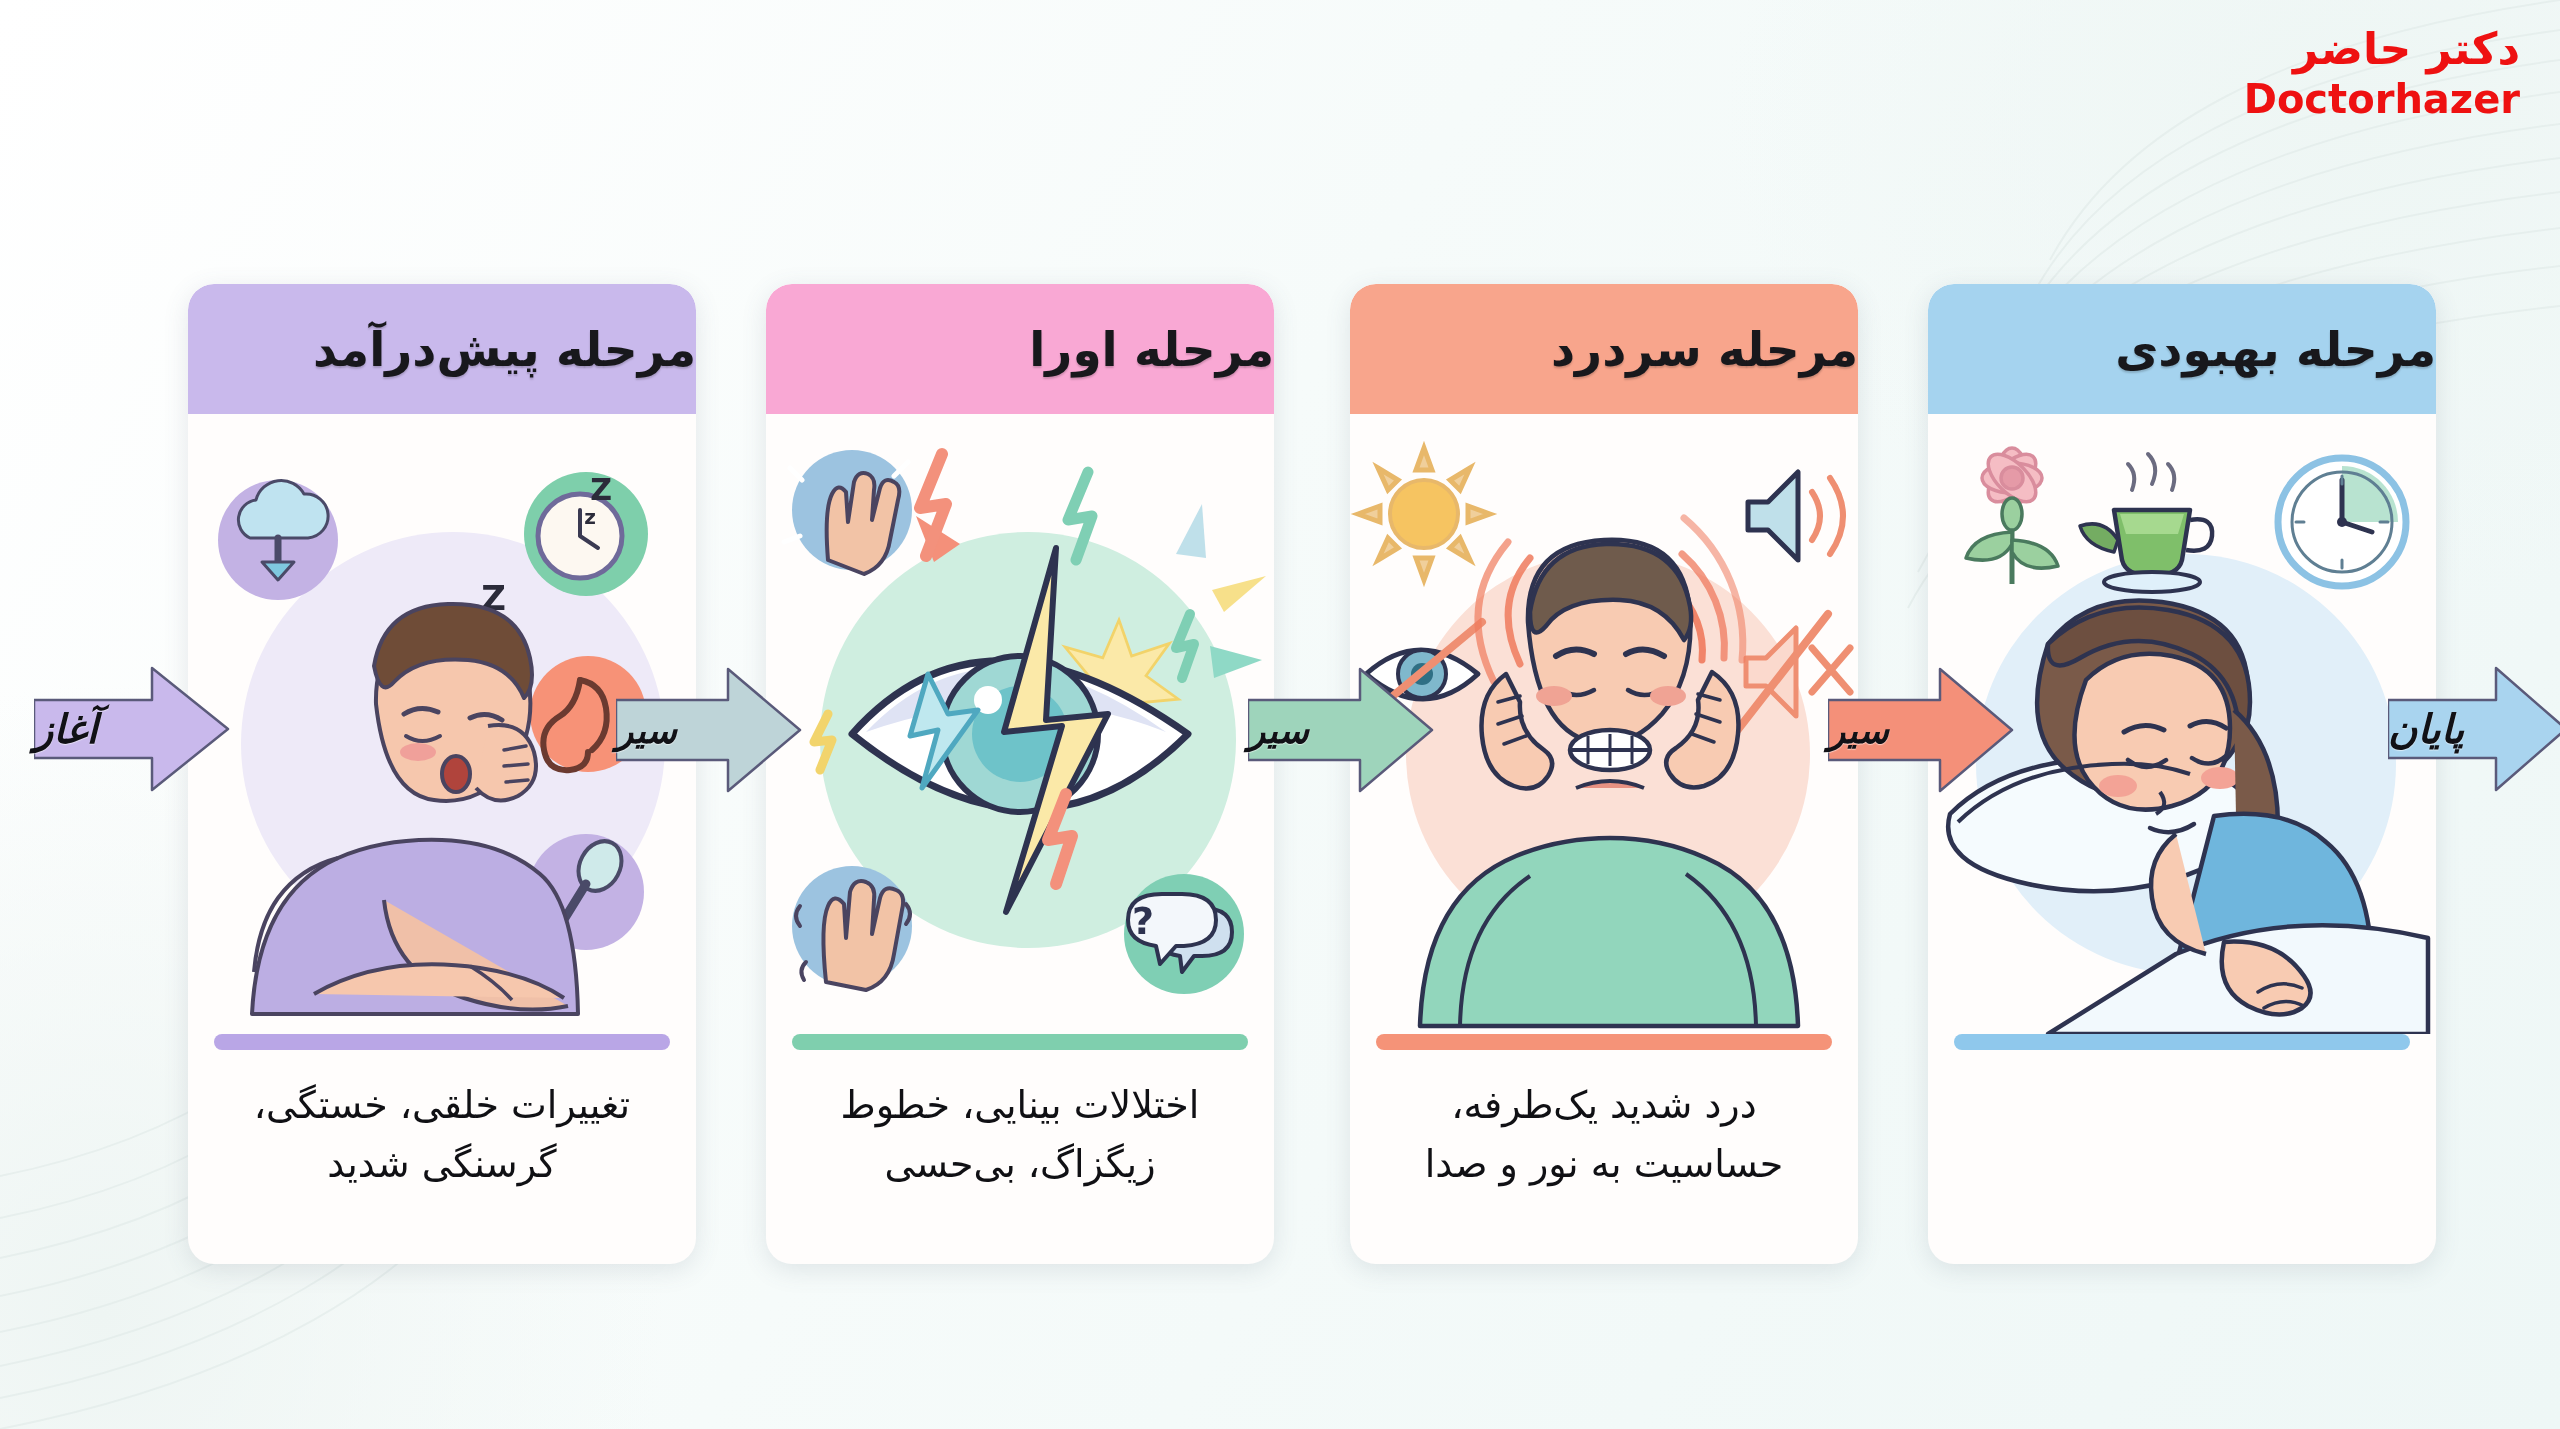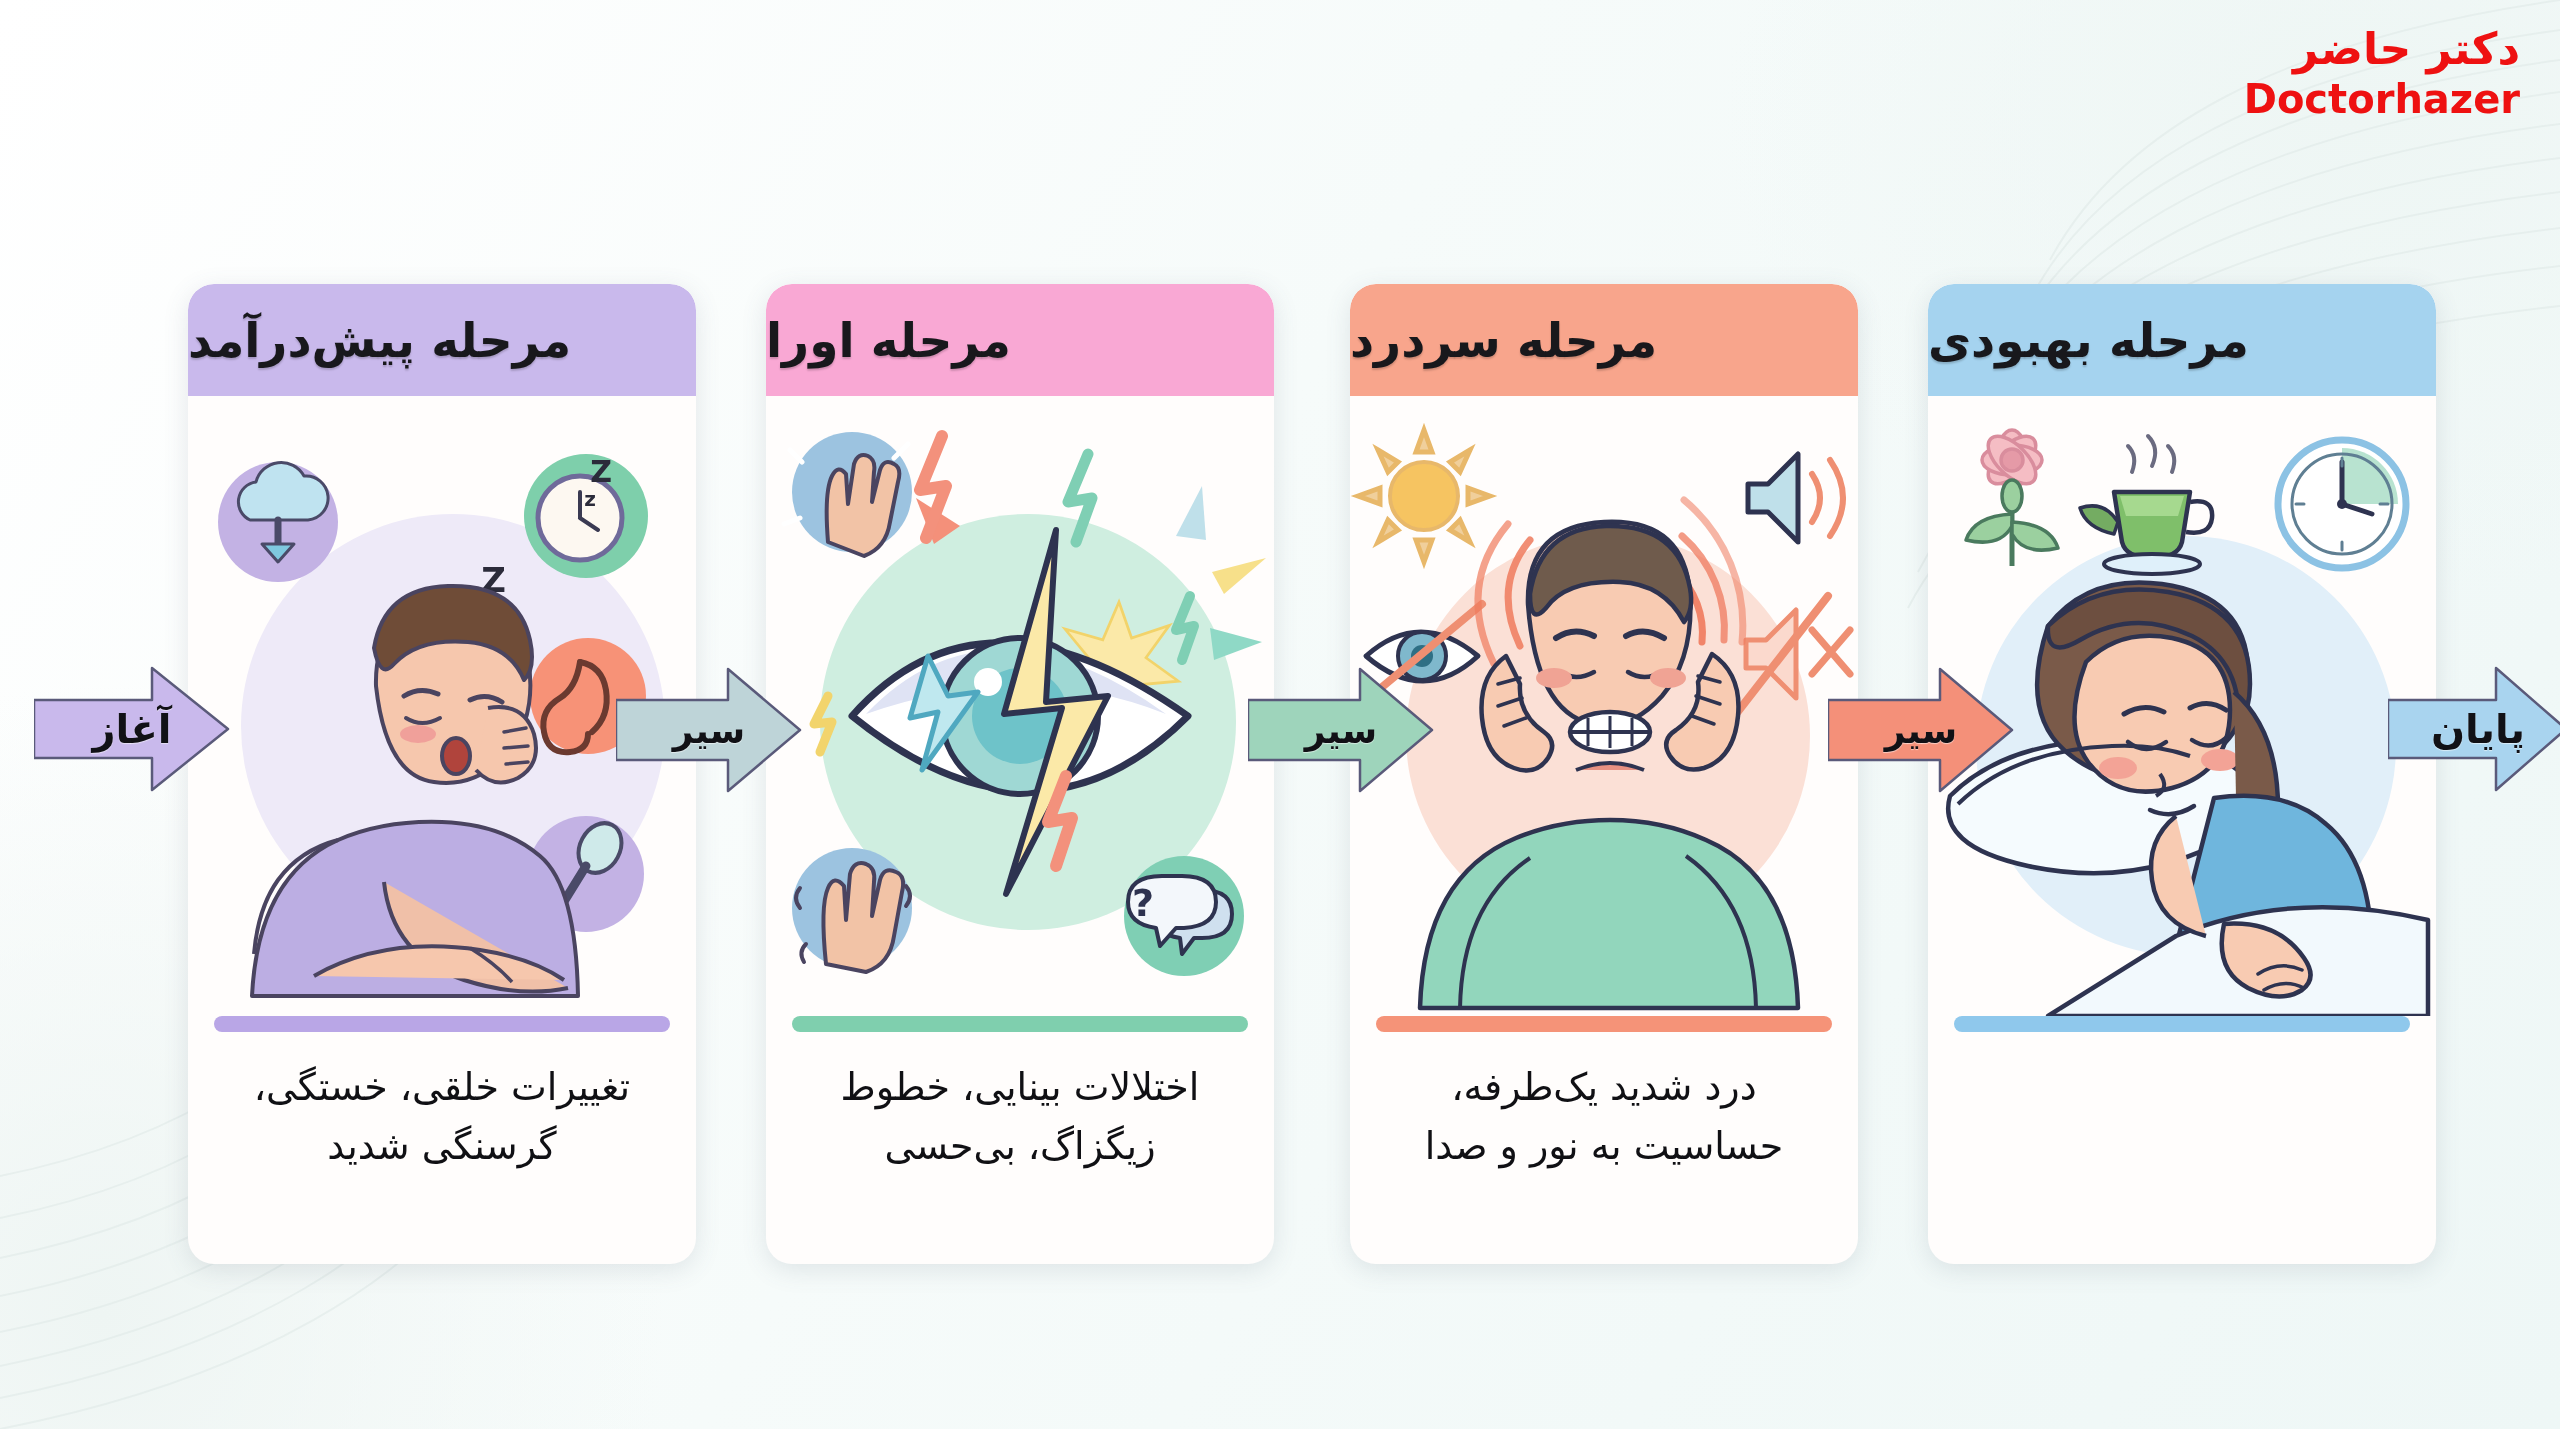--- a/index.html
+++ b/index.html
@@ -18,30 +18,30 @@
   .bg-lines{position:absolute;inset:0;opacity:.55;}
   
   .logo{position:absolute;top:26px;right:40px;text-align:right;line-height:1.05;z-index:40;}
   .logo-fa{color:#ee1111;font-size:44px;font-weight:bold;letter-spacing:.5px;}
   .logo-en{color:#ee1111;font-size:40px;font-weight:bold;direction:ltr;margin-top:6px;
            font-family:"DejaVu Sans","Liberation Sans",sans-serif;}
   
   .stage{position:absolute;top:0;left:0;width:2560px;height:1429px;}
   .card{position:absolute;top:284px;width:508px;height:980px;background:#fffdfc;
         border-radius:26px;box-shadow:0 6px 26px rgba(80,90,110,.14);overflow:hidden;z-index:20;}
-  .card-head{height:112px;display:flex;align-items:center;justify-content:flex-end;
+  .card-head{height:130px;display:flex;align-items:center;justify-content:flex-start;
              border-radius:26px 26px 0 0;}
   .card-head-title{font-size:47px;font-weight:bold;color:#18181c;
                    text-shadow:0 2px 2px rgba(0,0,0,.18);}
   .card-art{height:620px;position:relative;background:#fffdfc;}
   .rule{height:16px;margin:0 26px;border-radius:8px;}
   .card-cap{padding:26px 36px 0;text-align:center;}
   .card-cap span{font-size:38px;font-weight:normal;color:#101014;line-height:1.55;display:block;}
   
-  .arrow{position:absolute;z-index:30;display:flex;align-items:center;justify-content:center;}
+  .arrow{position:absolute;z-index:30;display:flex;align-items:center;justify-content:flex-end;font-style:italic;}
   .arrow svg{position:absolute;inset:0;width:100%;height:100%;}
   .arrow-label{position:relative;font-size:40px;font-weight:bold;color:#111116;
                text-shadow:0 1px 1px rgba(255,255,255,.55);}
   .arrow.small .arrow-label{font-size:36px;}
 </style>
 </head>
 <body>
 
 <div class="bg"></div>
 

